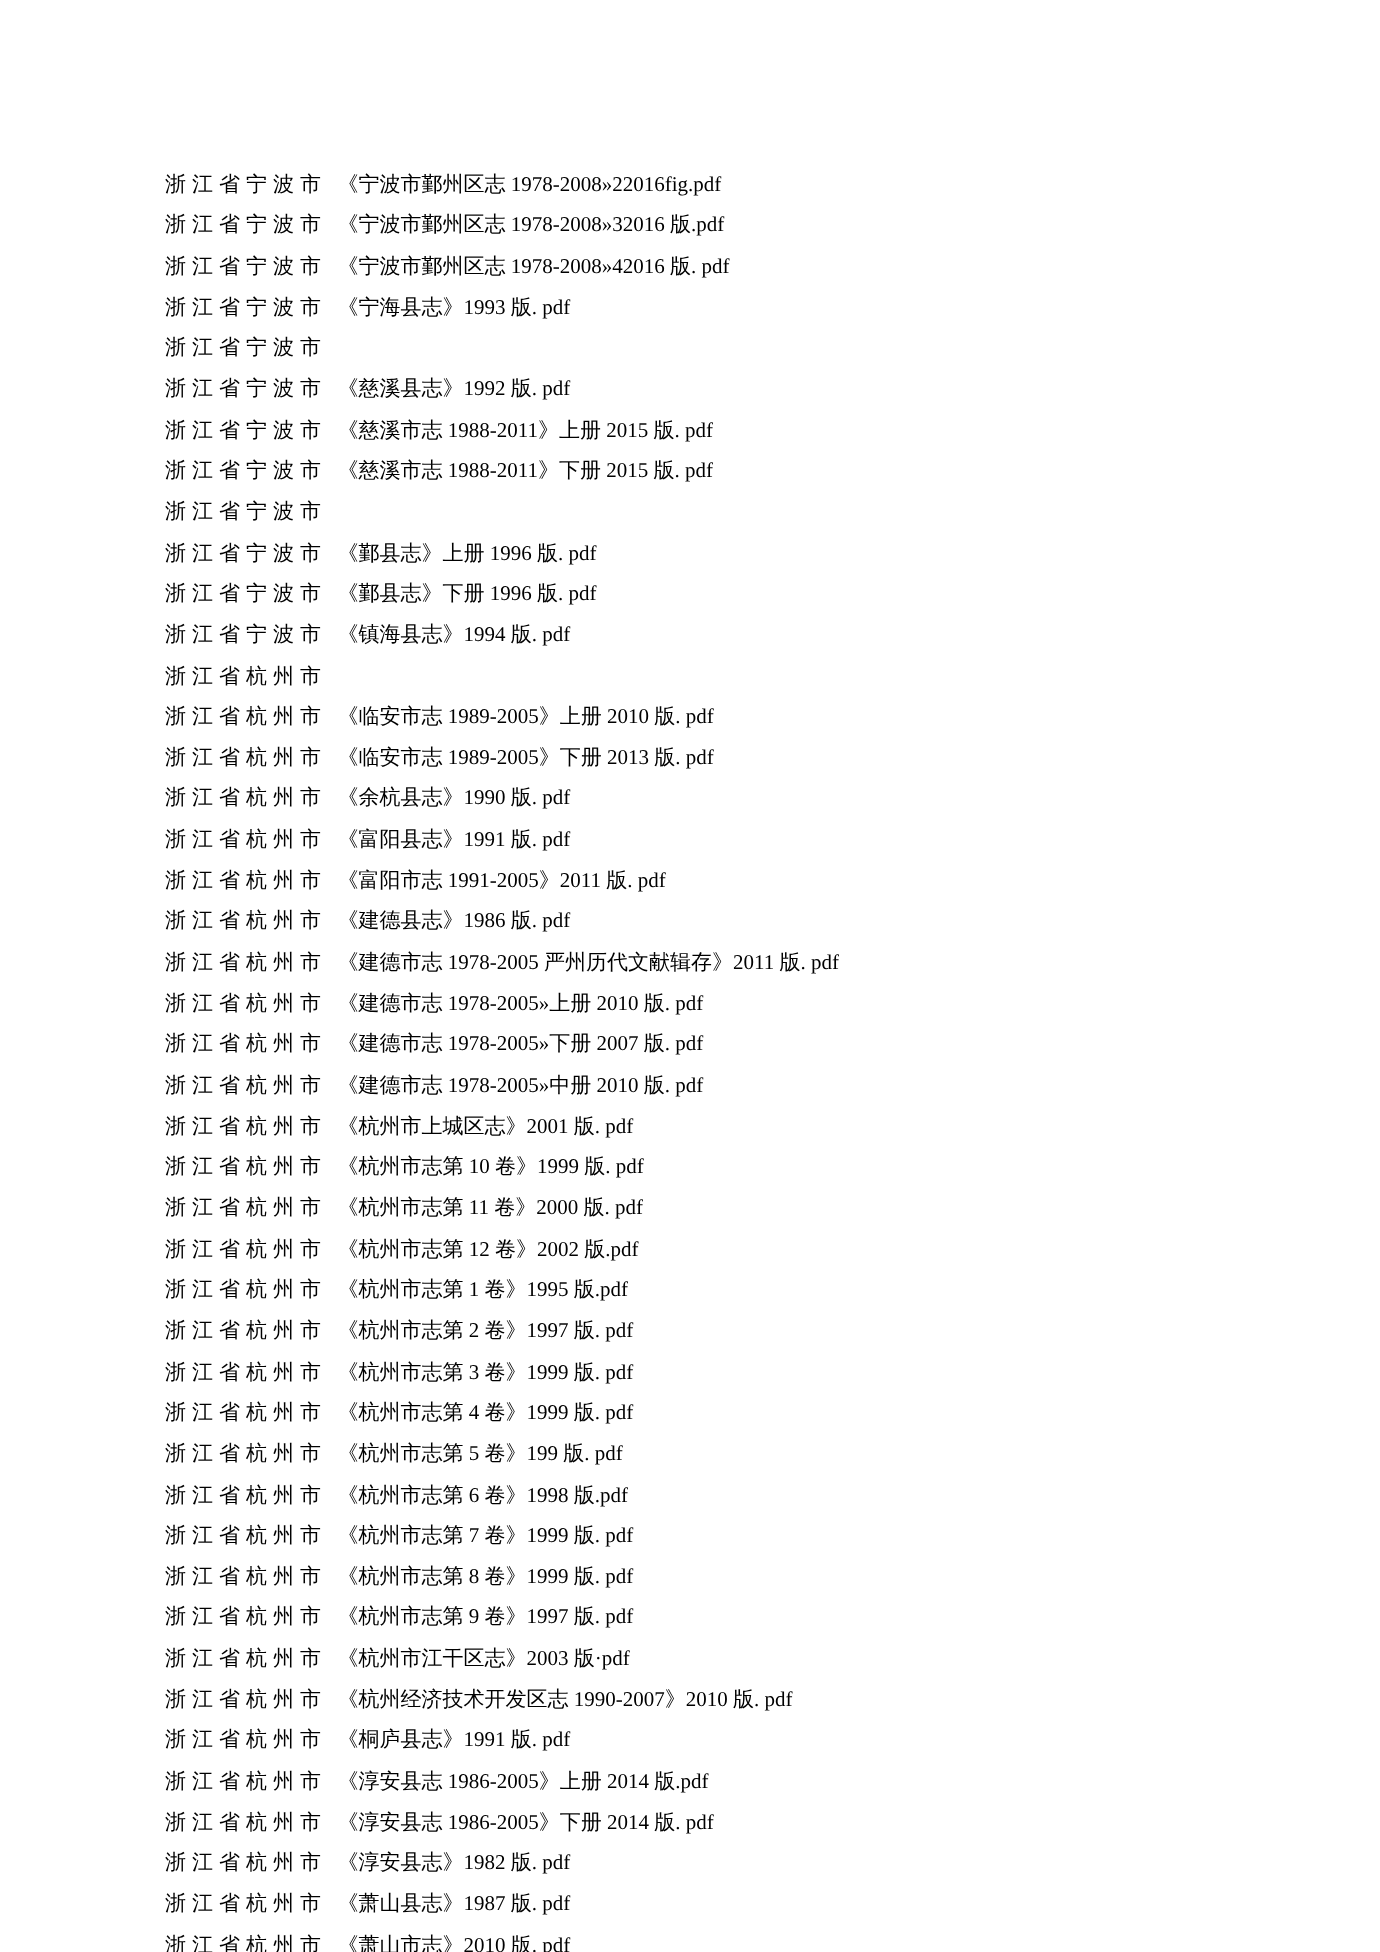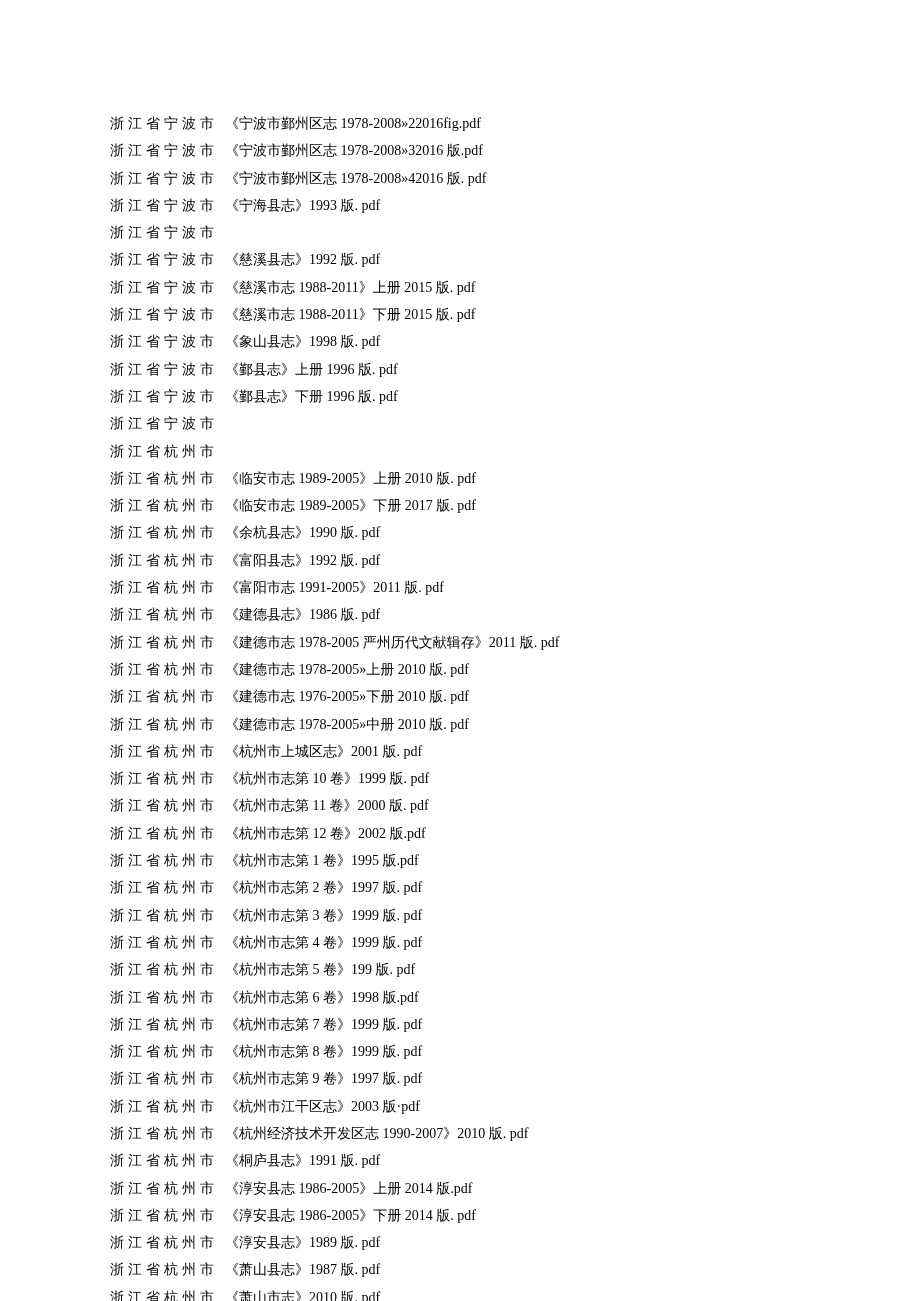--- a/index.html
+++ b/index.html
@@ -63,71 +63,71 @@
       <div class="row">
         <span class="region">浙江省宁波市</span>
         <span class="file">《慈溪市志 1988-2011》上册 2015 版. pdf</span>
       </div>
       <div class="row">
         <span class="region">浙江省宁波市</span>
         <span class="file">《慈溪市志 1988-2011》下册 2015 版. pdf</span>
       </div>
       <div class="row">
         <span class="region">浙江省宁波市</span>
-        <span class="file">《象山县志》1998 版. pdf</span>
       </div>
       <div class="row">
         <span class="region">浙江省宁波市</span>
         <span class="file">《鄞县志》上册 1996 版. pdf</span>
       </div>
       <div class="row">
         <span class="region">浙江省宁波市</span>
         <span class="file">《鄞县志》下册 1996 版. pdf</span>
       </div>
       <div class="row">
         <span class="region">浙江省宁波市</span>
+        <span class="file">《镇海县志》1994 版. pdf</span>
       </div>
       <div class="row">
         <span class="region">浙江省杭州市</span>
       </div>
       <div class="row">
         <span class="region">浙江省杭州市</span>
         <span class="file">《临安市志 1989-2005》上册 2010 版. pdf</span>
       </div>
       <div class="row">
         <span class="region">浙江省杭州市</span>
-        <span class="file">《临安市志 1989-2005》下册 2017 版. pdf</span>
+        <span class="file">《临安市志 1989-2005》下册 2013 版. pdf</span>
       </div>
       <div class="row">
         <span class="region">浙江省杭州市</span>
         <span class="file">《余杭县志》1990 版. pdf</span>
       </div>
       <div class="row">
         <span class="region">浙江省杭州市</span>
-        <span class="file">《富阳县志》1992 版. pdf</span>
+        <span class="file">《富阳县志》1991 版. pdf</span>
       </div>
       <div class="row">
         <span class="region">浙江省杭州市</span>
         <span class="file">《富阳市志 1991-2005》2011 版. pdf</span>
       </div>
       <div class="row">
         <span class="region">浙江省杭州市</span>
         <span class="file">《建德县志》1986 版. pdf</span>
       </div>
       <div class="row">
         <span class="region">浙江省杭州市</span>
         <span class="file">《建德市志 1978-2005 严州历代文献辑存》2011 版. pdf</span>
       </div>
       <div class="row">
         <span class="region">浙江省杭州市</span>
         <span class="file">《建德市志 1978-2005»上册 2010 版. pdf</span>
       </div>
       <div class="row">
         <span class="region">浙江省杭州市</span>
-        <span class="file">《建德市志 1976-2005»下册 2010 版. pdf</span>
+        <span class="file">《建德市志 1978-2005»下册 2007 版. pdf</span>
       </div>
       <div class="row">
         <span class="region">浙江省杭州市</span>
         <span class="file">《建德市志 1978-2005»中册 2010 版. pdf</span>
       </div>
       <div class="row">
         <span class="region">浙江省杭州市</span>
         <span class="file">《杭州市上城区志》2001 版. pdf</span>
       </div>
       <div class="row">
@@ -193,21 +193,21 @@
       <div class="row">
         <span class="region">浙江省杭州市</span>
         <span class="file">《淳安县志 1986-2005》上册 2014 版.pdf</span>
       </div>
       <div class="row">
         <span class="region">浙江省杭州市</span>
         <span class="file">《淳安县志 1986-2005》下册 2014 版. pdf</span>
       </div>
       <div class="row">
         <span class="region">浙江省杭州市</span>
-        <span class="file">《淳安县志》1989 版. pdf</span>
+        <span class="file">《淳安县志》1982 版. pdf</span>
       </div>
       <div class="row">
         <span class="region">浙江省杭州市</span>
         <span class="file">《萧山县志》1987 版. pdf</span>
       </div>
       <div class="row">
         <span class="region">浙江省杭州市</span>
         <span class="file">《萧山市志》2010 版. pdf</span>
       </div>
     </div>

